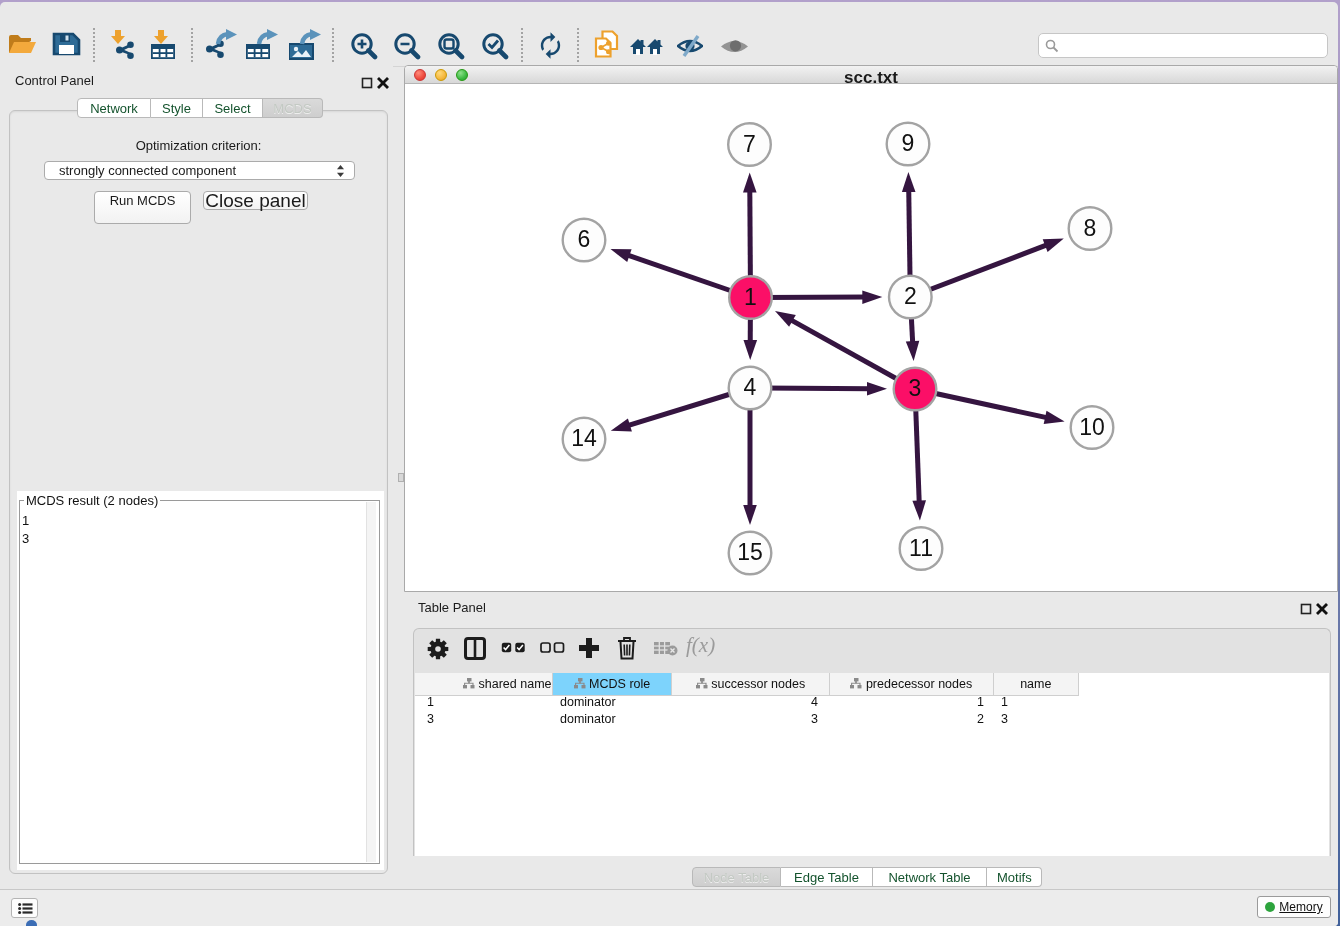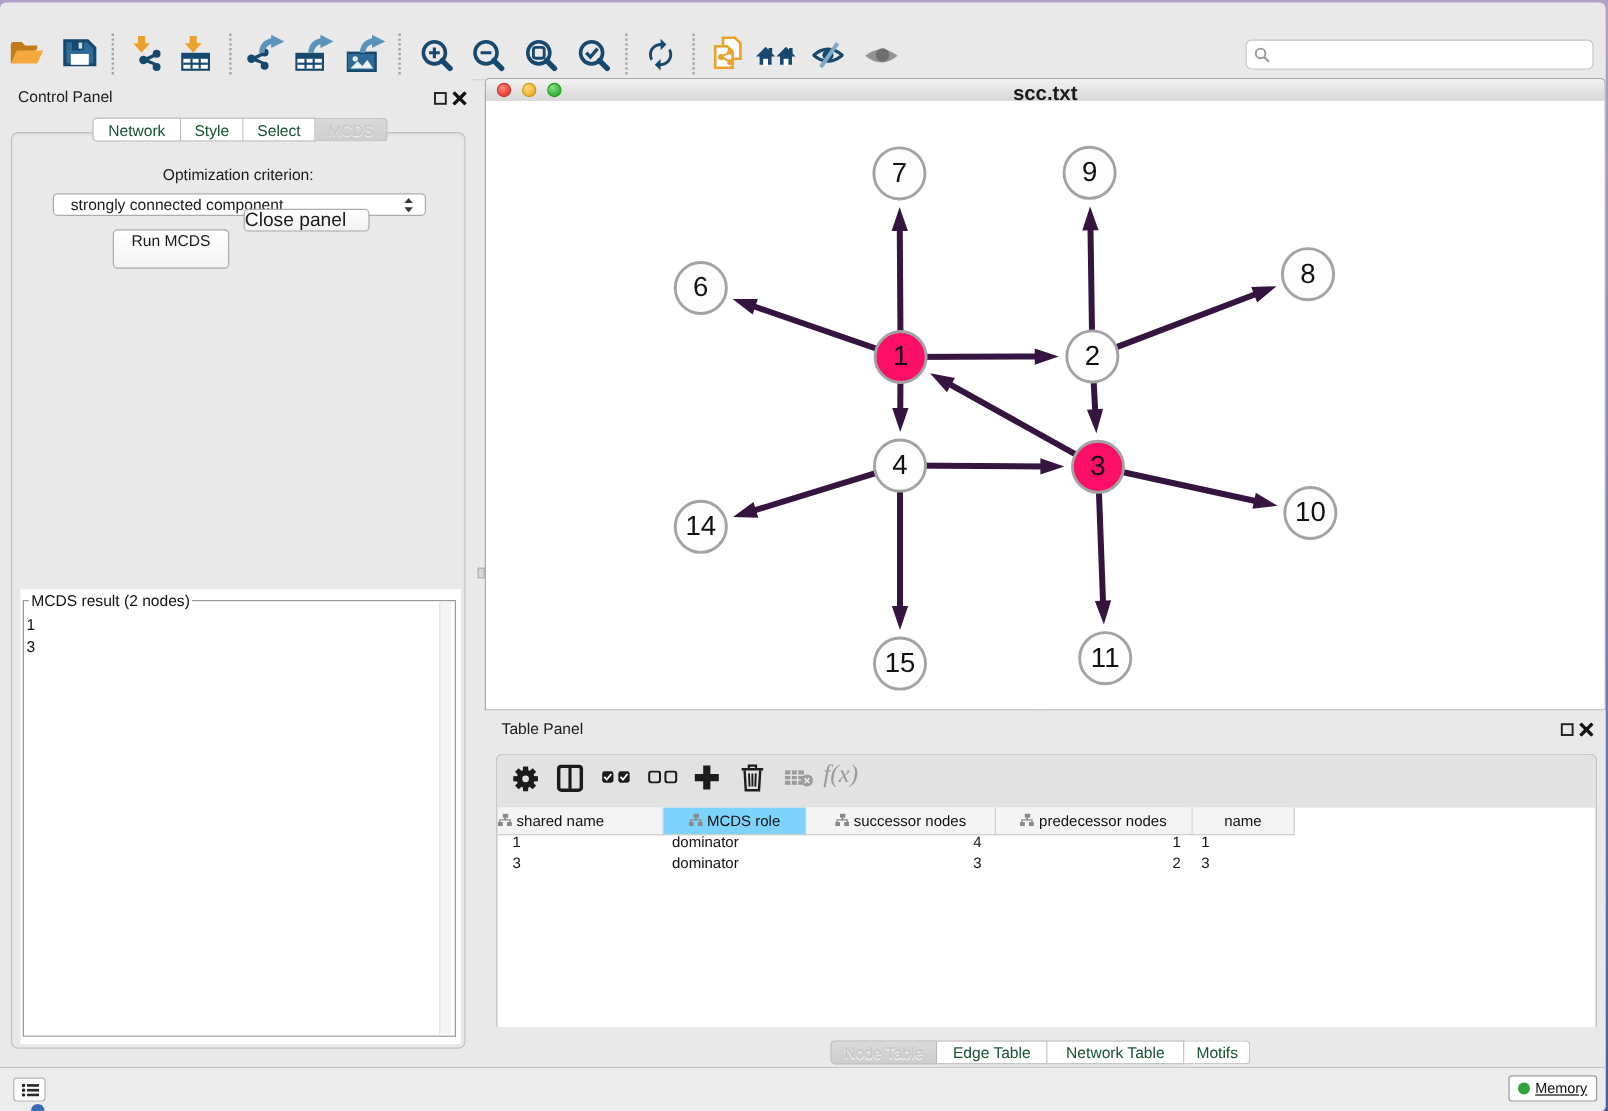--- a/index.html
+++ b/index.html
@@ -191,21 +191,21 @@
       <div class="tab" style="width:60px;">Select</div>
       <div class="tab last sel" style="width:60px;">MCDS</div>
     </div>
     <div id="cpane">
       <div style="position:absolute; left:0; right:0; top:27px; text-align:center; font-size:13px; color:#1a1a1a;">Optimization criterion:</div>
       <div style="position:absolute; left:34px; top:50px; width:311px; height:19px; background:#fff; border:1px solid #ababab; border-radius:4px; font-size:13px; color:#1a1a1a; line-height:17px; padding-left:14px;">strongly connected component<svg style="position:absolute; right:9px; top:3px;" width="9" height="12" viewBox="0 0 9 12">
             <path d="M4.5 0 L8 4.2 L1 4.2 Z" fill="#3a3a3a"></path>
             <path d="M4.5 12 L8 7.8 L1 7.8 Z" fill="#3a3a3a"></path>
           </svg></div>
       <div style="position:absolute; left:84px; top:80px; width:97px; height:33px; background:linear-gradient(#fff,#f2f2f2); border:1px solid #ababab; border-radius:4px; font-size:13px; color:#1a1a1a; text-align:center; line-height:17px;">Run MCDS</div>
-      <div style="position:absolute; left:193px; top:63px; width:105px; height:19px; background:linear-gradient(#fff,#f2f2f2); border:1px solid #ababab; border-radius:4px; font-size:16px; color:#1a1a1a; text-align:left; line-height:17px;">Close panel</div>
+      <div style="position:absolute; left:193px; top:80px; width:105px; height:19px; background:linear-gradient(#fff,#f2f2f2); border:1px solid #ababab; border-radius:4px; font-size:19px; color:#1a1a1a; text-align:center; line-height:17px;">Close panel</div>
       <div style="position:absolute; left:7px; top:380px; width:367px; height:379px; background:#fff;">
         <div style="position:absolute; left:2px; top:9px; right:4px; bottom:6px; border:1px solid #9a9a9a;"></div>
         <div style="position:absolute; left:7px; top:2px; font-size:13px; color:#111; background:#fff; padding:0 2px;">MCDS result (2 nodes)</div>
         <div style="position:absolute; right:8px; top:11px; bottom:8px; width:10px; background:#f4f4f4; border-left:1px solid #e2e2e2;"></div>
         <div style="position:absolute; left:5px; top:21px; font-size:13px; color:#111; line-height:17.6px;">1<br>3</div>
       </div>
     </div>
   </div>
   <div style="position:absolute; left:398px; top:471px; width:6px; height:9px; background:#d8d8d8; border:1px solid #b0b0b0;"></div>
   <div style="position:absolute; left:864px; top:585px; width:9px; height:6px; background:#d8d8d8; border:1px solid #b0b0b0;"></div>
@@ -335,21 +335,21 @@
             <line x1="0" y1="9" x2="16" y2="9"></line>
             <line x1="5.3" y1="1" x2="5.3" y2="13"></line>
             <line x1="10.6" y1="1" x2="10.6" y2="13"></line>
           </g>
           <circle cx="18.5" cy="9.5" r="5" fill="#9b9b9b"></circle>
           <path d="M16.5 7.5 L20.5 11.5 M20.5 7.5 L16.5 11.5" stroke="#e8e8e8" stroke-width="1.4"></path>
         </svg>
       <div style="position:absolute;left:272px;top:4px;font-family:'Liberation Serif',serif;font-style:italic;font-size:21px;color:#9b9b9b;">f(x)</div>
       <div id="twhite">
         <div style="position:absolute;left:0;top:0;height:23px;display:flex;font-size:12.5px;color:#111;">
-        <div style="width:137.5px;background:#f4f4f4;border-right:1px solid #cfcfcf;border-bottom:1px solid #cfcfcf;text-align:left;line-height:22px;white-space:nowrap;overflow:hidden;"><svg width="12" height="11" viewBox="0 0 12 11" style="vertical-align:-1px;">
+        <div style="width:137.5px;background:#f4f4f4;border-right:1px solid #cfcfcf;border-bottom:1px solid #cfcfcf;text-align:right;line-height:22px;white-space:nowrap;overflow:hidden;"><svg width="12" height="11" viewBox="0 0 12 11" style="vertical-align:-1px;">
                 <g fill="#8a8a8a">
                   <rect x="4" y="0" width="4.5" height="3.4"></rect>
                   <rect x="0" y="7" width="4" height="3.4"></rect>
                   <rect x="7.5" y="7" width="4" height="3.4"></rect>
                   <path d="M5.8 3 L5.8 5.2 L1.6 5.2 L1.6 7.5 L2.8 7.5" fill="none" stroke="#8a8a8a" stroke-width="1.1"></path>
                   <path d="M6.2 3 L6.2 5.2 L10 5.2 L10 7.5" fill="none" stroke="#8a8a8a" stroke-width="1.1"></path>
                 </g>
               </svg> shared name</div>
         <div style="width:119.9px;background:#7dd3fc;border-right:1px solid #cfcfcf;border-bottom:1px solid #cfcfcf;text-align:center;line-height:22px;white-space:nowrap;overflow:hidden;"><svg width="12" height="11" viewBox="0 0 12 11" style="vertical-align:-1px;">
                 <g fill="#8a8a8a">

